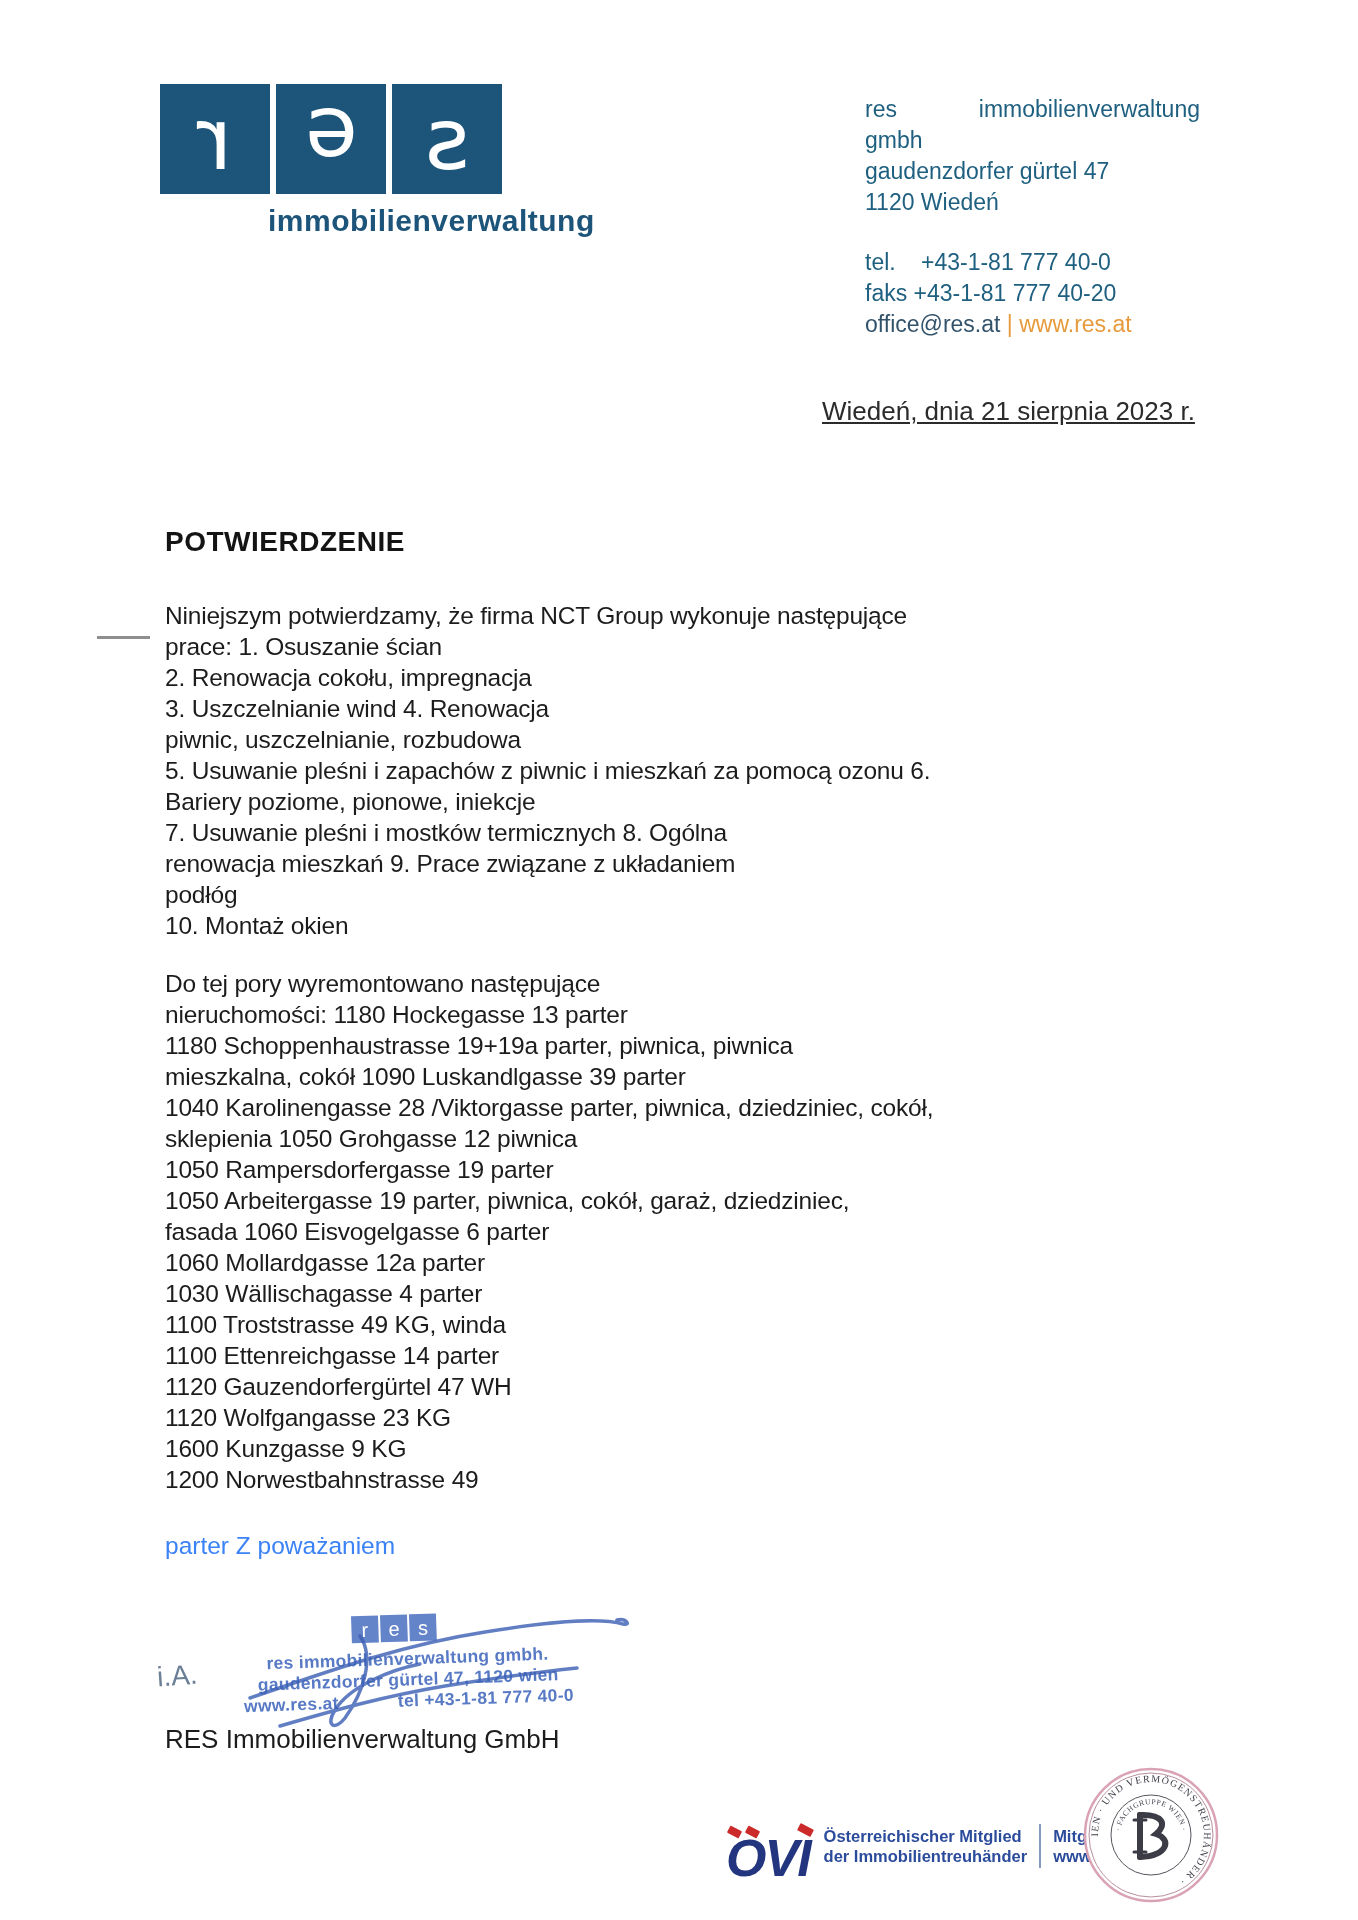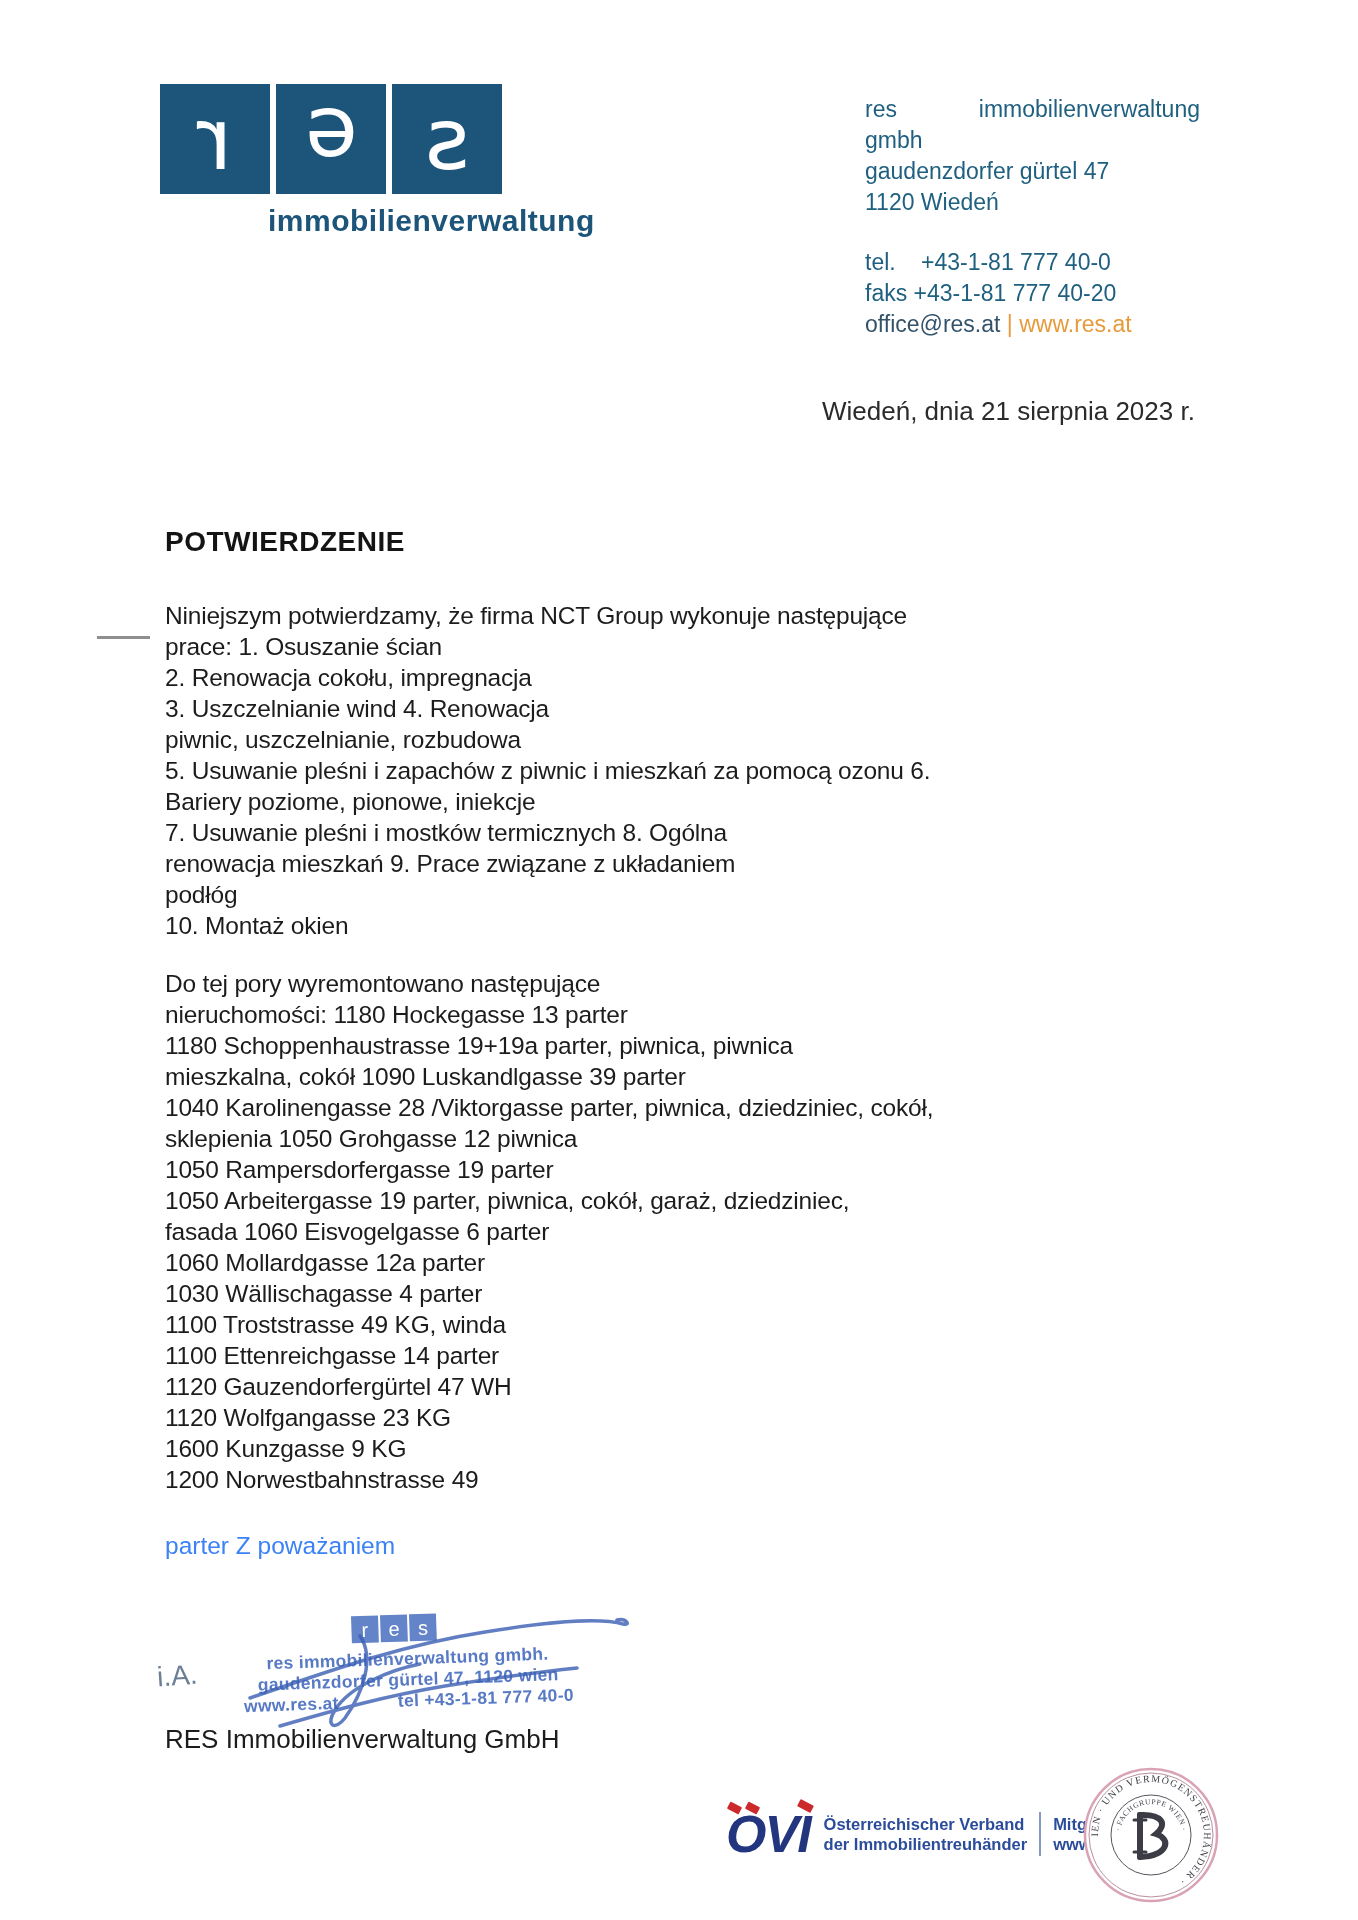--- a/index.html
+++ b/index.html
@@ -16,21 +16,21 @@
   .logo-letter.flip-r{transform:rotate(180deg);}
   .wordmark{position:absolute;left:268px;top:204px;font-size:30px;color:#1d547a;letter-spacing:.5px;font-weight:bold;}
   
   .contact{position:absolute;left:865px;top:78px;width:335px;color:#1f6080;font-size:23px;line-height:31px;}
   .contact-row1{display:flex;justify-content:space-between;margin-top:16px;}
   .contact .tel-row{margin-top:29px;}
   .tel-label{display:inline-block;width:56px;}
   .email{color:#33536b;text-align:right;}
   .orange{color:#e79a3b;}
   
-  .date-line{position:absolute;left:822px;top:396px;font-size:26px;color:#2b2b2b;}
+  .date-line{position:absolute;left:822px;top:396px;font-size:26px;color:#2b2b2b;text-decoration:underline;}
   .doc-title{position:absolute;left:165px;top:526px;font-size:28px;font-weight:bold;color:#141414;letter-spacing:.5px;}
   .para{position:absolute;left:165px;width:940px;font-size:24.5px;color:#1c1c1c;letter-spacing:-.2px;}
   .para1{top:600px;line-height:31px;}
   .para2{top:968px;line-height:31px;}
   .closing{position:absolute;left:165px;top:1532px;font-size:24.5px;color:#3b82f6;}
   .fold-mark{position:absolute;left:97px;top:636px;width:53px;height:3px;background:#8f8f8f;}
   
   .stamp-area{position:absolute;left:185px;top:1598px;width:470px;height:150px;}
   .stamp-rot{position:absolute;left:0;top:0;width:470px;height:150px;transform:rotate(-2deg);}
   .stamp-boxes{position:absolute;left:168px;top:16px;display:flex;gap:2px;opacity:.85;}
@@ -38,21 +38,21 @@
   .stamp-box span{color:#fff;font-size:20px;line-height:1;}
   .stamp-lines{position:absolute;left:58px;top:50px;width:330px;text-align:center;
     color:#4a6fc0;font-size:17.5px;font-weight:bold;line-height:21px;letter-spacing:.3px;opacity:.92;}
   .stamp-contact{display:flex;justify-content:space-between;}
   .initials{position:absolute;left:-28px;top:62px;font-size:28px;color:#6b7f96;transform:rotate(-4deg);}
   .sig-svg{position:absolute;left:0;top:0;}
   .signoff{position:absolute;left:165px;top:1724px;font-size:26px;color:#1c1c1c;}
   
   .registry{position:absolute;left:163px;top:1848px;font-size:19px;letter-spacing:2px;color:#44606f;}
   .ovi{position:absolute;left:726px;top:1808px;display:flex;align-items:center;}
-  .ovi-wordmark{position:relative;font-size:52px;font-weight:bold;font-style:italic;color:#23357f;letter-spacing:-2px;line-height:1;}
+  .ovi-wordmark{position:relative;font-size:52px;font-weight:bold;font-style:italic;color:#23357f;letter-spacing:-2px;line-height:1;margin-top:24px;}
   .ovi-acc{position:absolute;width:13px;height:8px;background:#cc2a2a;transform:rotate(28deg);border-radius:1px;}
   .acc-o1{left:2px;top:-4px;}
   .acc-o2{left:20px;top:-4px;}
   .acc-i{left:72px;top:-6px;width:15px;}
   .ovi-org{margin-left:14px;font-size:16.5px;line-height:20px;color:#2b4b9b;font-weight:bold;}
   .ovi-divider{width:2px;height:44px;background:#8699c0;margin:0 12px;}
   .ovi-member{font-size:16.5px;line-height:20px;color:#2b4b9b;font-weight:bold;}
   .seal{position:absolute;left:1076px;top:1760px;}
 </style>
 </head>
@@ -170,21 +170,21 @@
 
 
   <div class="ovi">
     <div class="ovi-wordmark">
       <span>OVI</span>
       <span class="ovi-acc acc-o1"></span>
       <span class="ovi-acc acc-o2"></span>
       <span class="ovi-acc acc-i"></span>
     </div>
     <div class="ovi-org">
-      <div>Österreichischer Verband</div>
+      <div>Österreichischer Mitglied</div>
       <div>der Immobilientreuhänder</div>
     </div>
     <div class="ovi-divider"></div>
     <div class="ovi-member">
       <div>Mitglied</div>
       <div>www.ovi.at</div>
     </div>
   </div>
 
   <svg class="seal" width="150" height="150" viewBox="0 0 150 150">

